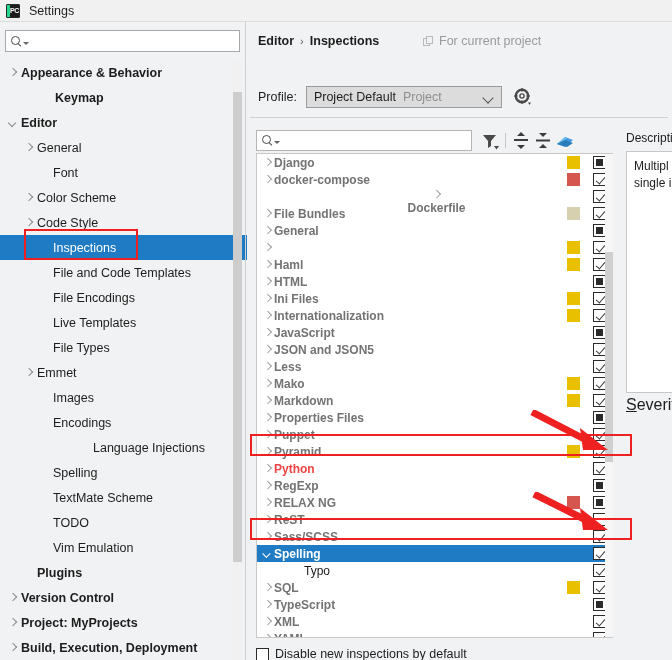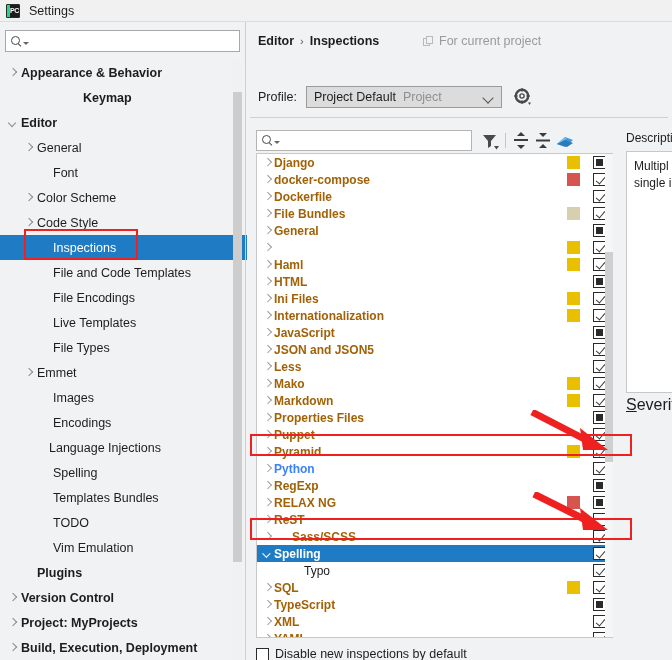--- a/index.html
+++ b/index.html
@@ -193,23 +193,23 @@
     width: 4.5px; height: 4.5px;
     border-top: 1.5px solid #9a9a9a; border-right: 1.5px solid #9a9a9a;
     transform: rotate(45deg);
   }
   .iarrow.open::before {
     content: ""; position: absolute; left: 3px; top: 4px;
     width: 4.5px; height: 4.5px;
     border-top: 1.5px solid #ffffff; border-right: 1.5px solid #ffffff;
     transform: rotate(135deg);
   }
-  .ilabel { font-size: 12px; font-weight: bold; color: #a16207; }
+  .ilabel { font-size: 12px; font-weight: bold; color: #737373; }
   .ilabel.plain { font-weight: normal; color: #1b1b1b; }
-  .ilabel.blue { color: #3b82f6; }
+  .ilabel.blue { color: #ef4444; }
   .swatch {
     position: absolute; right: 32px; top: 2px; width: 13px; height: 13px;
   }
   .cbox {
     position: absolute; right: 6px; top: 2px;
     width: 13px; height: 13px; background: #ffffff;
     border: 1.3px solid #2b2b2b;
   }
   .cbox.checked::after {
     content: ""; position: absolute; left: 3.5px; top: 0.5px;
@@ -272,21 +272,21 @@
     <div class="search-box">
       <div class="mag"></div>
       <div class="mini-caret"></div>
       <input class="search-input" placeholder="" style="">
     </div>
     <div class="tree" id="sidebar-tree">
         <div class="trow" style="padding-left: 6px;">
           <span class="tarrow closed"></span>
           <span class="tlabel bold">Appearance &amp; Behavior</span>
         </div>
-        <div class="trow" style="padding-left: 28px; gap: 40px;">
+        <div class="trow" style="padding-left: 40px;">
           <span class="tarrow"></span>
           <span class="tlabel bold">Keymap</span>
         </div>
         <div class="trow" style="padding-left: 6px;">
           <span class="tarrow open"></span>
           <span class="tlabel bold">Editor</span>
         </div>
         <div class="trow" style="padding-left: 22px;">
           <span class="tarrow closed"></span>
           <span class="tlabel">General</span>
@@ -344,39 +344,39 @@
           <span class="tlabel">Emmet</span>
         </div>
         <div class="trow" style="padding-left: 38px;">
           <span class="tarrow"></span>
           <span class="tlabel">Images</span>
         </div>
         <div class="trow" style="padding-left: 38px;">
           <span class="tarrow"></span>
           <span class="tlabel">Encodings</span>
         </div>
-        <div class="trow" style="padding-left: 34px;">
+        <div class="trow" style="padding-left: 34px; margin-left: 44px;">
           <span class="tarrow"></span>
           <span class="tlabel">Language Injections</span>
           <span class="copy-ic">
             <i class="a"></i>
             <i class="b"></i>
           </span>
         </div>
         <div class="trow" style="padding-left: 38px;">
           <span class="tarrow"></span>
           <span class="tlabel">Spelling</span>
           <span class="copy-ic">
             <i class="a"></i>
             <i class="b"></i>
           </span>
         </div>
         <div class="trow" style="padding-left: 38px;">
           <span class="tarrow"></span>
-          <span class="tlabel">Templates Bundles</span>
+          <span class="tlabel">TextMate Scheme</span>
         </div>
         <div class="trow" style="padding-left: 38px;">
           <span class="tarrow"></span>
           <span class="tlabel">TODO</span>
         </div>
         <div class="trow" style="padding-left: 38px;">
           <span class="tarrow"></span>
           <span class="tlabel">Vim Emulation</span>
         </div>
         <div class="trow" style="padding-left: 22px;">
@@ -493,21 +493,21 @@
             <span class="ilabel">Django</span>
             <span class="swatch" style="background: rgb(232, 192, 0);"></span>
             <span class="cbox partial"></span>
           </div>
           <div class="irow" style="padding-left: 4px;">
             <span class="iarrow closed"></span>
             <span class="ilabel">docker-compose</span>
             <span class="swatch" style="background: rgb(212, 86, 78);"></span>
             <span class="cbox checked"></span>
           </div>
-          <div class="irow" style="padding-left: 4px;">
+          <div class="irow" style="padding-left: 4px; flex-direction: column;">
             <span class="iarrow closed"></span>
             <span class="ilabel">Dockerfile</span>
             <span class="cbox checked"></span>
           </div>
           <div class="irow" style="padding-left: 4px;">
             <span class="iarrow closed"></span>
             <span class="ilabel">File Bundles</span>
             <span class="swatch" style="background: rgb(214, 207, 176);"></span>
             <span class="cbox checked"></span>
           </div>
@@ -601,21 +601,21 @@
             <span class="iarrow closed"></span>
             <span class="ilabel">RELAX NG</span>
             <span class="swatch" style="background: rgb(212, 86, 78);"></span>
             <span class="cbox partial"></span>
           </div>
           <div class="irow" style="padding-left: 4px;">
             <span class="iarrow closed"></span>
             <span class="ilabel">ReST</span>
             <span class="cbox "></span>
           </div>
-          <div class="irow" style="padding-left: 4px; gap: 18px;">
+          <div class="irow" style="padding-left: 4px;">
             <span class="iarrow closed"></span>
             <span class="ilabel">Sass/SCSS</span>
             <span class="cbox checked"></span>
           </div>
           <div class="irow sel" style="padding-left: 4px;">
             <span class="iarrow open"></span>
             <span class="ilabel">Spelling</span>
             <span class="cbox checked"></span>
           </div>
           <div class="irow" style="padding-left: 34px;">

